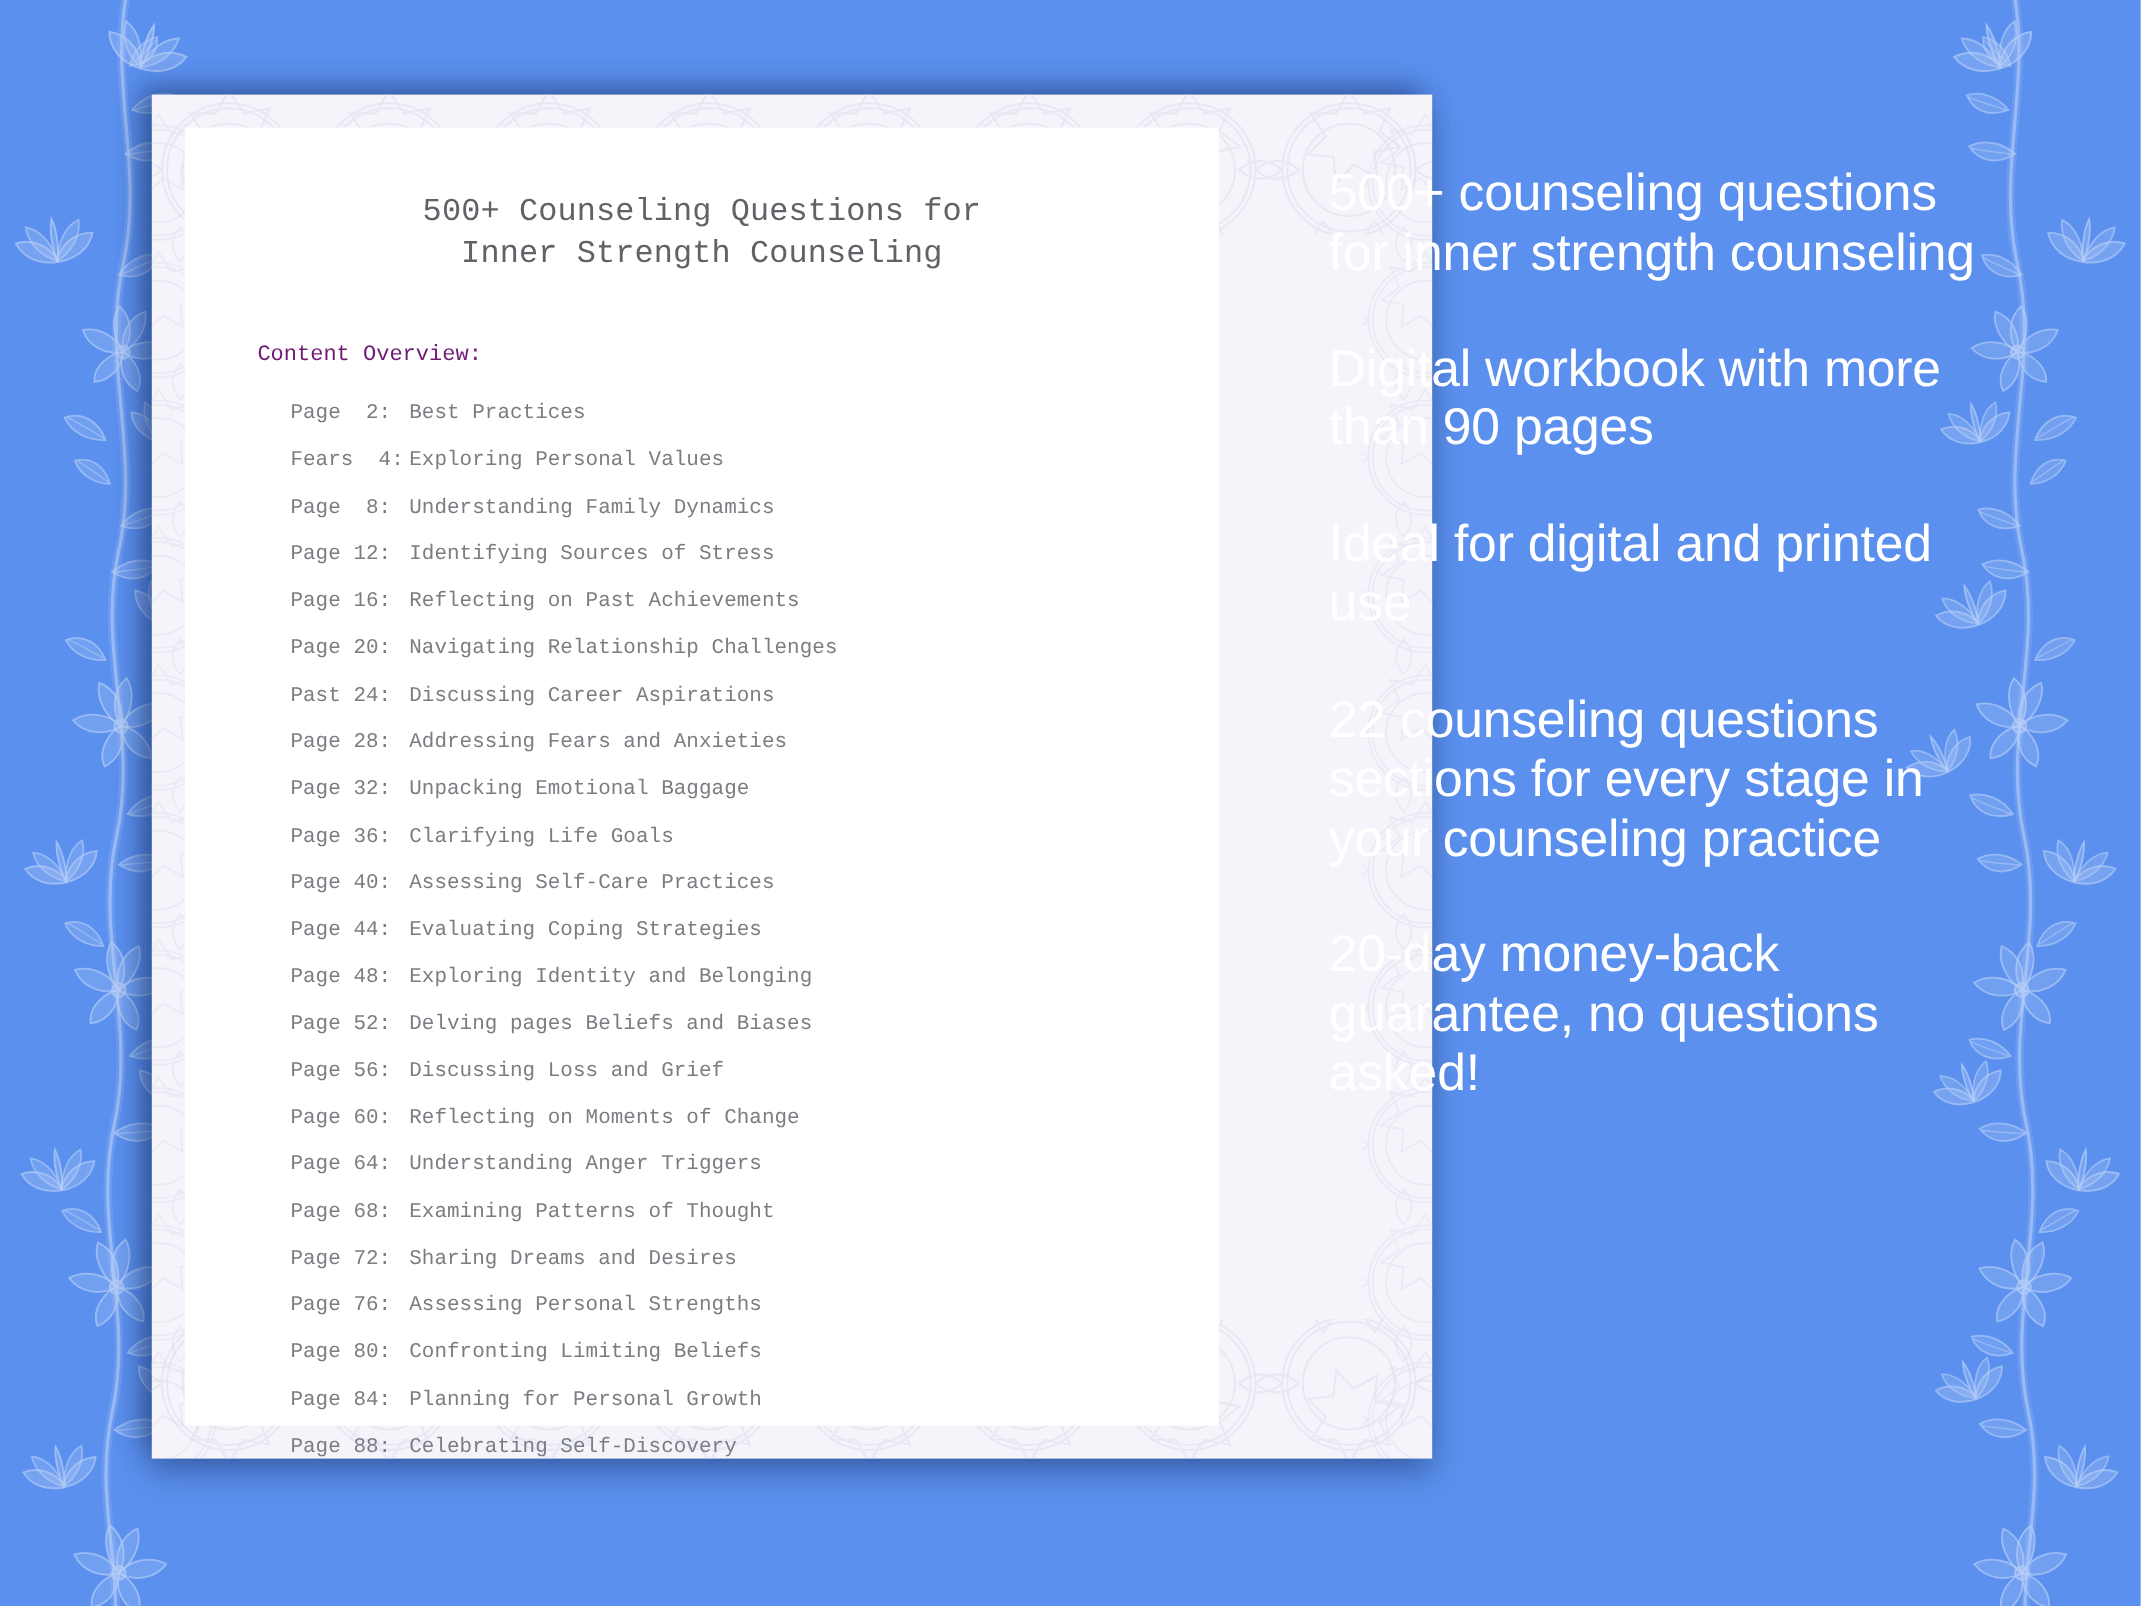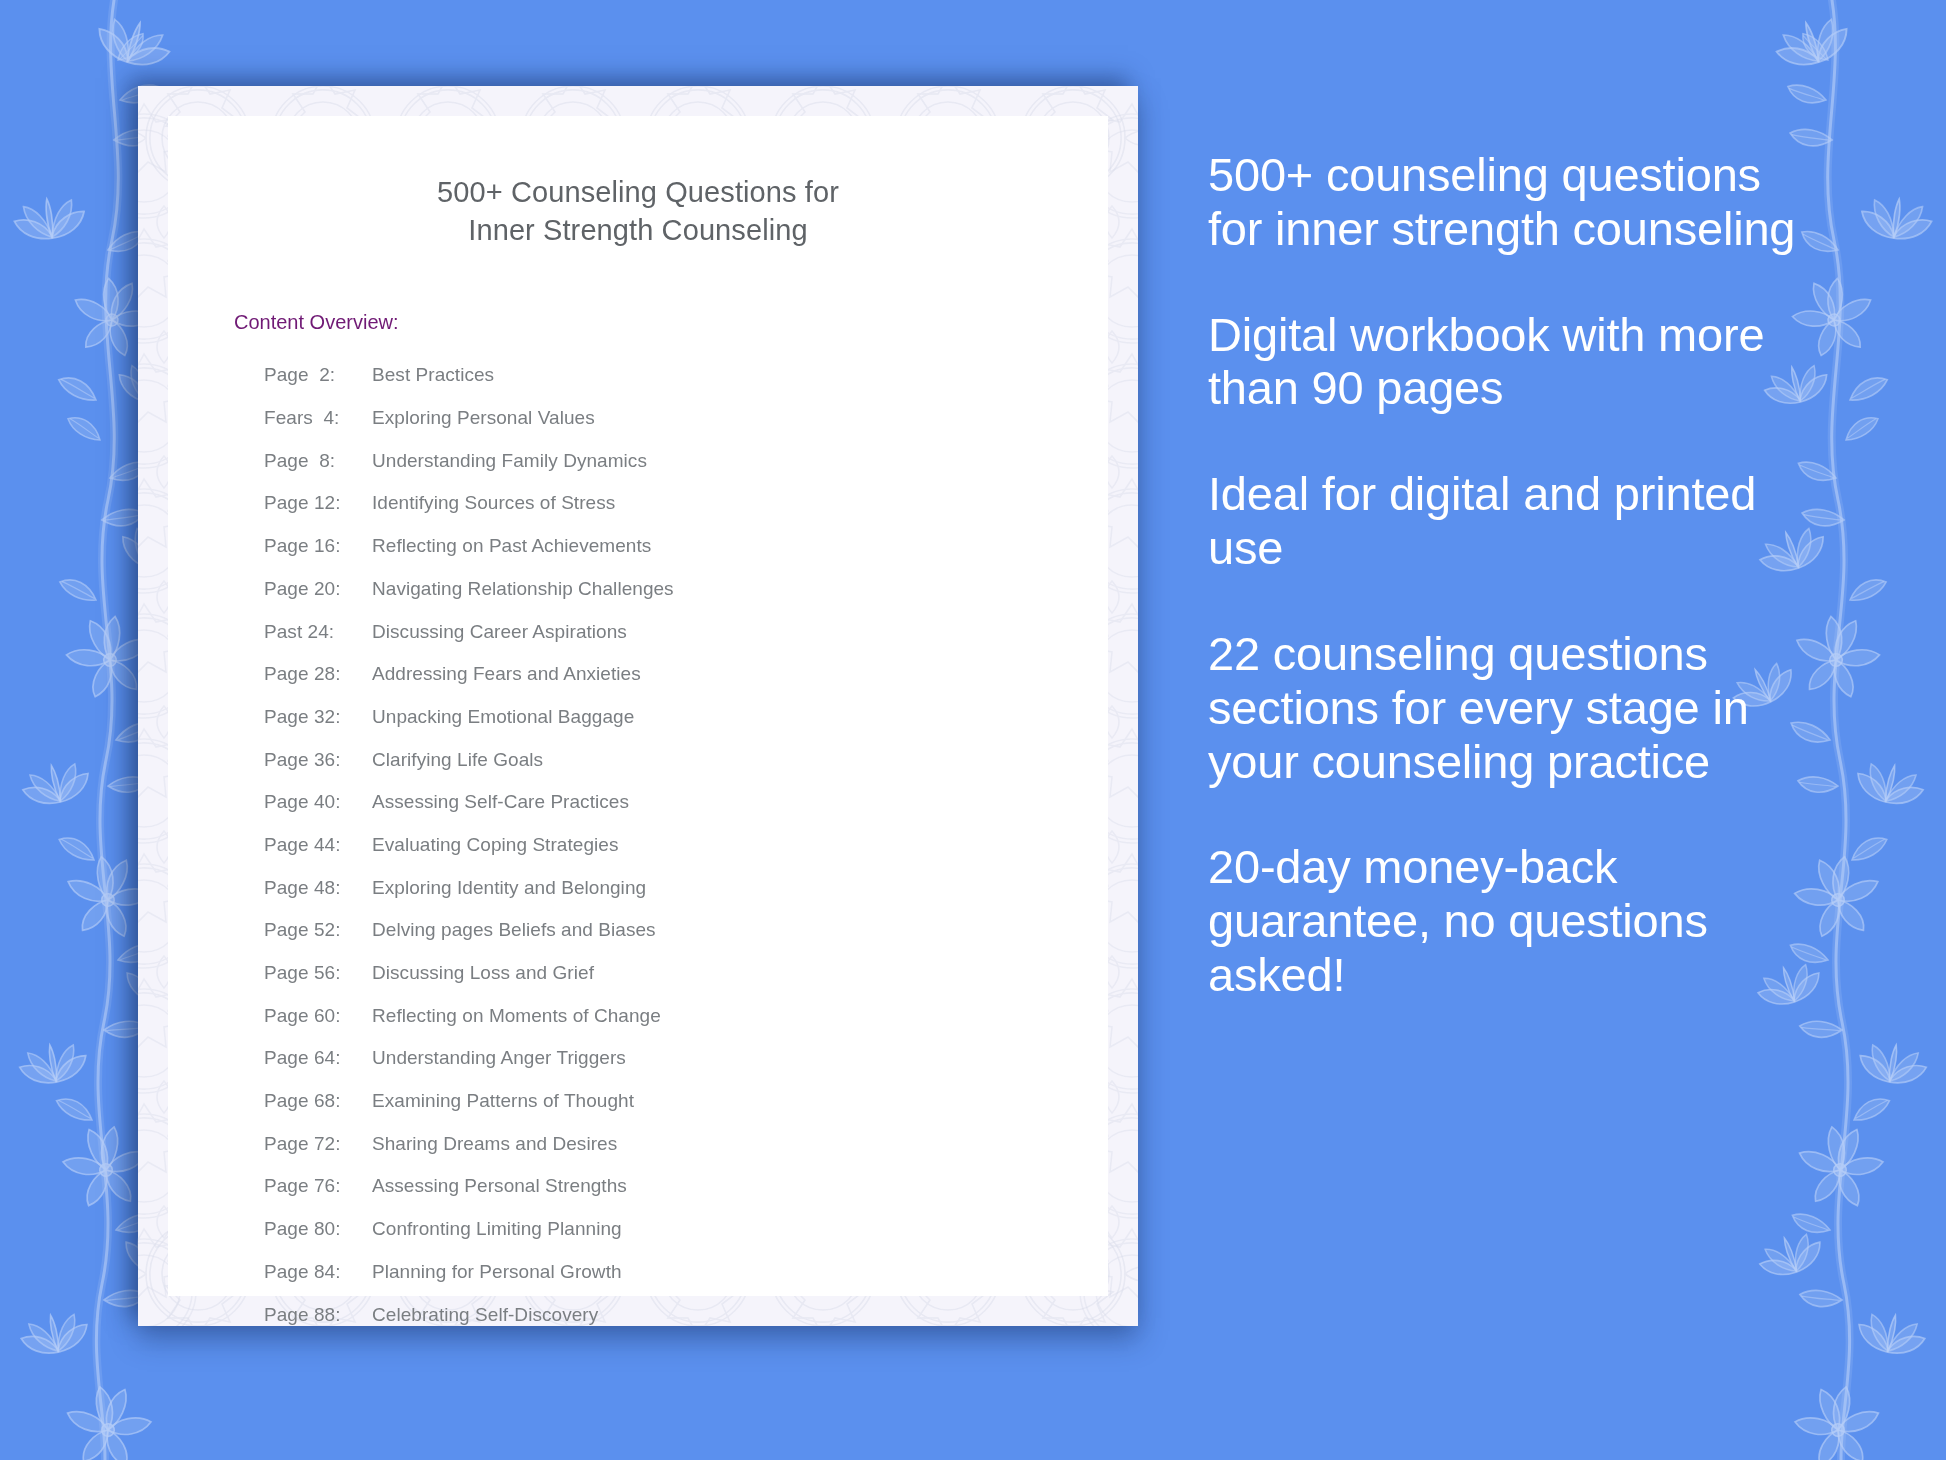--- a/index.html
+++ b/index.html
@@ -24,26 +24,27 @@
     opacity:.55;
   }
   .floral.left  { left:0; }
   .floral.right { right:0; transform:scaleX(-1); }
   .floral svg { display:block; width:100%; height:100%; }
 
   
   #doc-card {
     position:absolute;
     left:138px; top:86px;
-    width:1000px; height:1240px;
+    width:1164px; height:1240px;
     background:#f5f4fb;
     box-shadow:
       -10px -8px 22px rgba(20,45,95,.50),
       0 14px 26px rgba(20,45,95,.38);
     overflow:hidden;
+    font-family:Liberation Mono, monospace;
   }
 
   
   .mandala-band {
     position:absolute;
     left:0; right:0;
     height:150px;
     opacity:.55;
     pointer-events:none;
   }
@@ -429,21 +430,21 @@
           <span class="toc-title">Sharing Dreams and Desires</span>
         </li>
         <li>
           <span class="toc-page">Page 76:</span>
           <span class="toc-sep"></span>
           <span class="toc-title">Assessing Personal Strengths</span>
         </li>
         <li>
           <span class="toc-page">Page 80:</span>
           <span class="toc-sep"></span>
-          <span class="toc-title">Confronting Limiting Planning</span>
+          <span class="toc-title">Confronting Limiting Beliefs</span>
         </li>
         <li>
           <span class="toc-page">Page 84:</span>
           <span class="toc-sep"></span>
           <span class="toc-title">Planning for Personal Growth</span>
         </li>
         <li>
           <span class="toc-page">Page 88:</span>
           <span class="toc-sep"></span>
           <span class="toc-title">Celebrating Self-Discovery</span>

